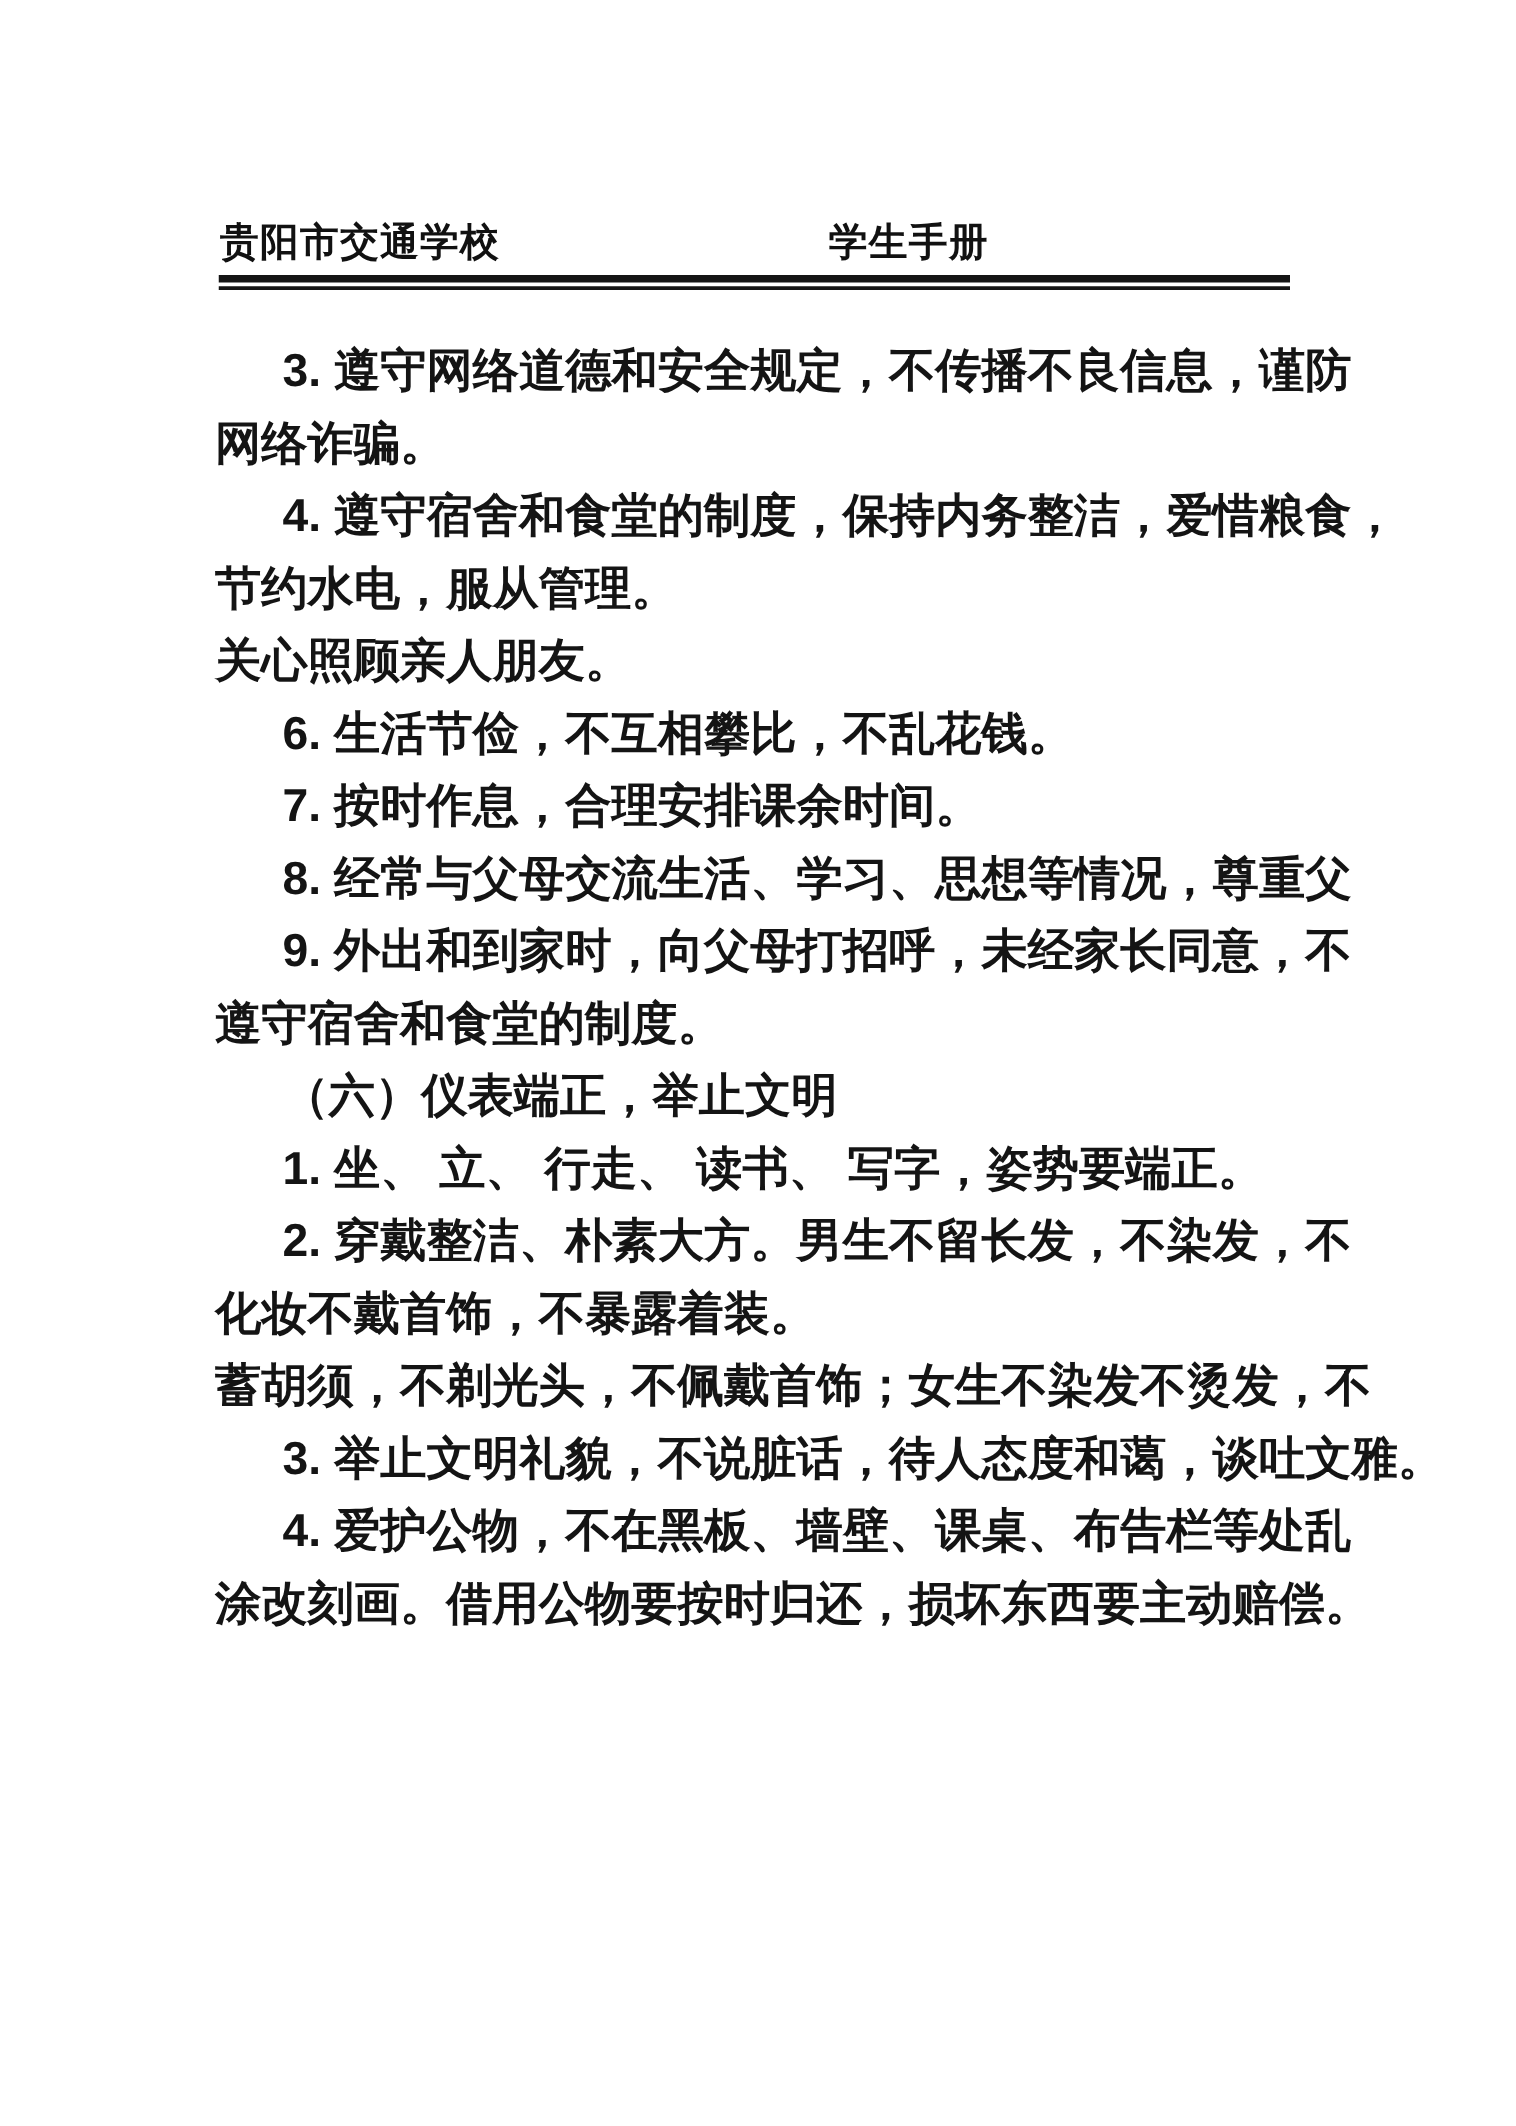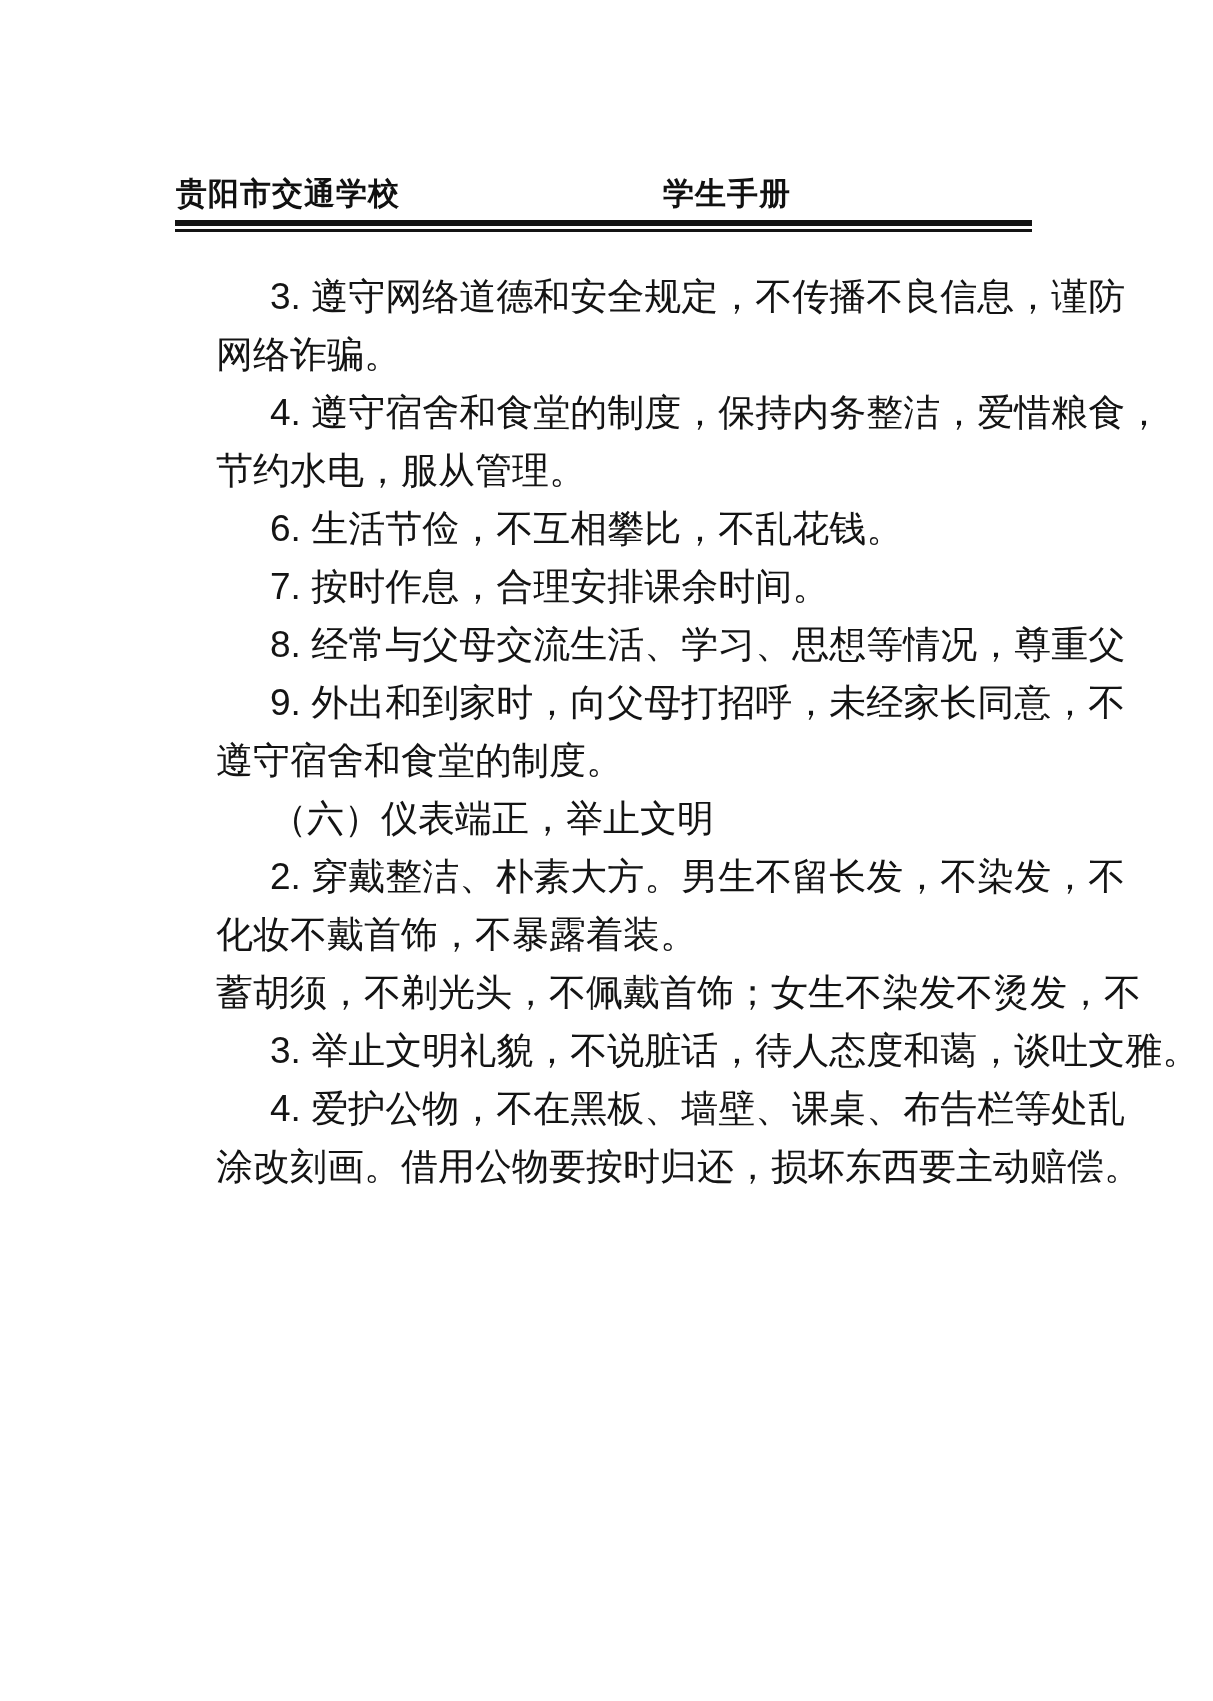--- a/index.html
+++ b/index.html
@@ -48,24 +48,23 @@
   .doc-body {
     position: absolute;
     left: 172px;
     top: 268px;
     width: 900px;
   }
   .line {
     height: 58px;
     line-height: 58px;
     font-size: 37px;
-    font-weight: normal;
+    font-weight: bold;
     white-space: nowrap;
     color: #141414;
-    margin-left: 44px;
   }
   .line.indent {
     text-indent: 54px;
   }
   .line.fill {
     text-align: justify;
     text-align-last: justify;
     -moz-text-align-last: justify;
   }
   
@@ -88,26 +87,28 @@
 
   <div class="hdr-school">贵阳市交通学校</div>
   <div class="hdr-title">学生手册</div>
   <div class="hdr-rule"></div>
 
   <div class="doc-body">
     <div class="line indent fill">3. 遵守网络道德和安全规定，不传播不良信息，谨防</div>
     <div class="line">网络诈骗。</div>
     <div class="line indent fill">4. 遵守宿舍和食堂的制度，保持内务整洁，爱惜粮食，</div>
     <div class="line">节约水电，服从管理。</div>
+    <div class="line">关心照顾亲人朋友。</div>
     <div class="line indent">6. 生活节俭，不互相攀比，不乱花钱。</div>
     <div class="line indent">7. 按时作息，合理安排课余时间。</div>
     <div class="line indent fill">8. 经常与父母交流生活、学习、思想等情况，尊重父</div>
     <div class="line indent fill">9. 外出和到家时，向父母打招呼，未经家长同意，不</div>
     <div class="line">遵守宿舍和食堂的制度。</div>
     <div class="line indent">（六）仪表端正，举止文明</div>
+    <div class="line indent">1. 坐、 立、 行走、 读书、 写字，姿势要端正。</div>
     <div class="line indent fill">2. 穿戴整洁、朴素大方。男生不留长发，不染发，不</div>
     <div class="line">化妆不戴首饰，不暴露着装。</div>
     <div class="line fill">蓄胡须，不剃光头，不佩戴首饰；女生不染发不烫发，不</div>
     <div class="line indent fill">3. 举止文明礼貌，不说脏话，待人态度和蔼，谈吐文雅。</div>
     <div class="line indent fill">4. 爱护公物，不在黑板、墙壁、课桌、布告栏等处乱</div>
     <div class="line fill">涂改刻画。借用公物要按时归还，损坏东西要主动赔偿。</div>
   </div>
 
   <div class="page-number">-08-</div>
 

